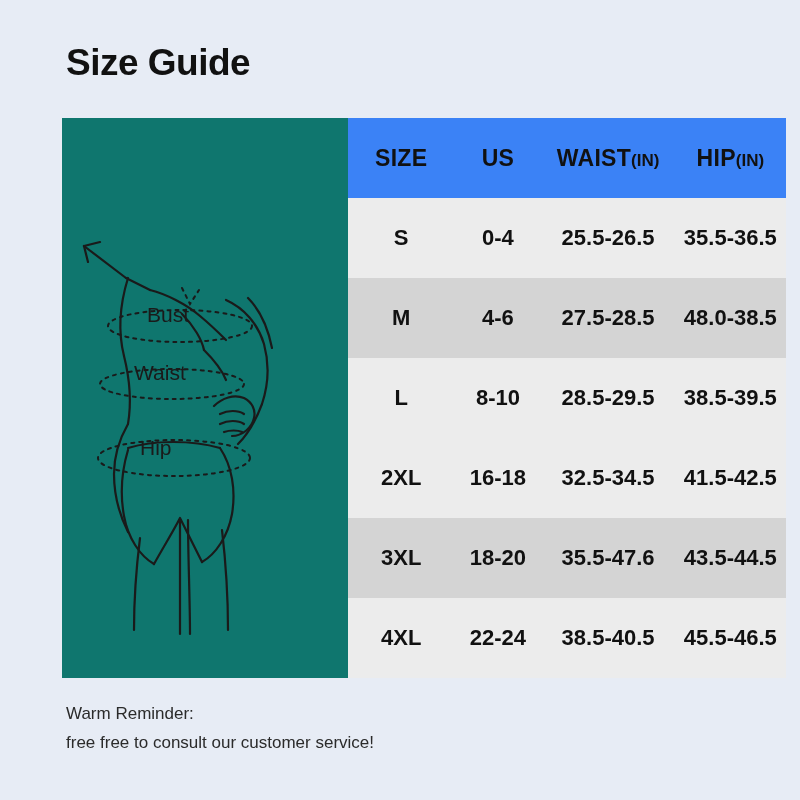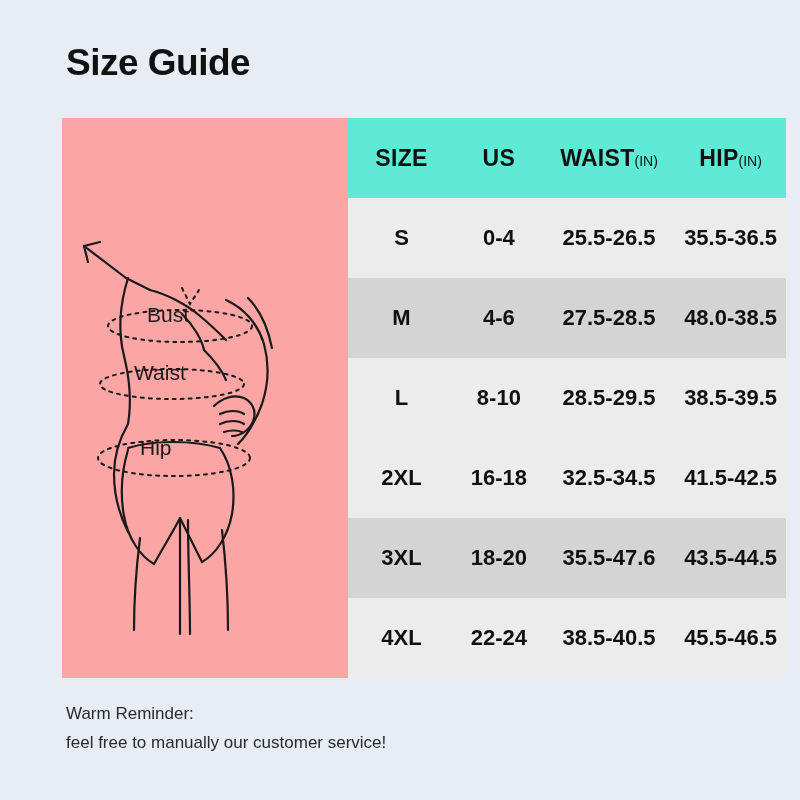--- a/index.html
+++ b/index.html
@@ -30,21 +30,21 @@
     color: #111;
   }
   .content {
     display: flex;
     align-items: flex-start;
   }
   
   .illus {
     width: 286px;
     height: 560px;
-    background: #fca5a5;
+    background: #0f766e;
     position: relative;
     flex: 0 0 auto;
   }
   .illus svg {
     position: absolute;
     left: 0;
     top: 0;
     width: 286px;
     height: 560px;
   }
@@ -74,26 +74,26 @@
     padding: 0;
   }
   .table col.c-size { width: 122px; }
   .table col.c-us   { width: 103px; }
   .table col.c-waist{ width: 142px; }
   .table col.c-hip  { width: 124px; }
 
   .table thead th {
     height: 80px;
     font-size: 23px;
-    background: #5eead4;
+    background: #3b82f6;
     letter-spacing: 0.3px;
   }
   .table thead th .unit {
-    font-size: 14px;
-    font-weight: normal;
+    font-size: 17px;
+    font-weight: bold;
     letter-spacing: 0;
   }
   .table tbody tr { height: 68.5px; }
   .table tbody tr.odd td { background: #d4d4d4; }
   .table tbody tr.even td { background: #ececec; }
   .table tbody td {
     font-size: 22px;
   }
   .table tbody td.size-cell { font-size: 22px; }
 
@@ -216,16 +216,16 @@
           <td>22-24</td>
           <td>38.5-40.5</td>
           <td>45.5-46.5</td>
         </tr>
       </tbody>
     </table>
   </div>
 
   <div class="notes">
     <div class="first">Warm Reminder:</div>
-    <div>feel free to manually our customer service!</div>
+    <div>free free to consult our customer service!</div>
   </div>
 
 </div>
 
 </body></html>

